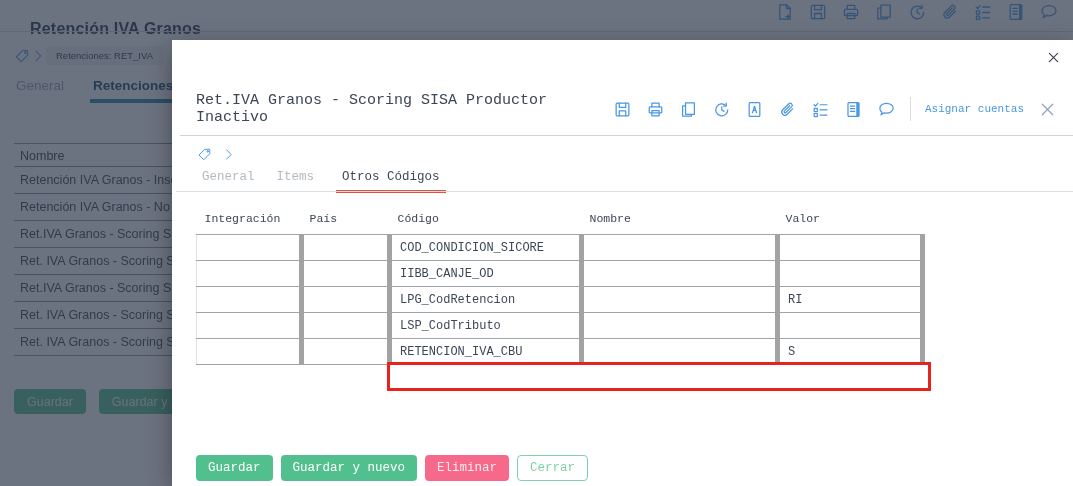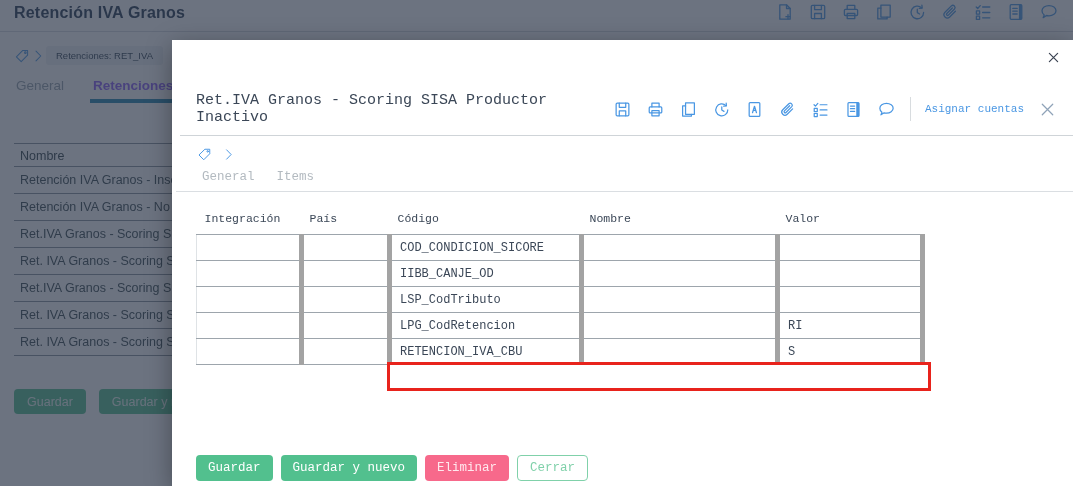--- a/index.html
+++ b/index.html
@@ -15,29 +15,29 @@
   body{
     width:1073px;height:486px;position:relative;overflow:hidden;
     font-family:"Liberation Sans",sans-serif;background:#fff;
   }
   .icon{display:inline-flex;width:20px;height:20px;color:var(--accent-blue);flex:0 0 auto;}
   .icon svg{width:100%;height:100%;}
   .icon svg *{fill:none;stroke:currentColor;stroke-width:1.3px;stroke-linecap:round;stroke-linejoin:round;}
 
   
   .bg-page{position:absolute;inset:0;background:#fff;}
-  .bg-title{position:absolute;left:14px;top:4px;margin:0;font-size:16px;font-weight:600;color:#24364e;letter-spacing:.2px;}
+  .bg-title{position:absolute;left:14px;top:4px;margin:16px;font-size:16px;font-weight:600;color:#24364e;letter-spacing:.2px;}
   .bg-toolbar{position:absolute;right:14px;top:2px;display:flex;gap:13px;align-items:center;}
   .bg-rule{position:absolute;left:0;right:0;top:31px;border-top:1px solid #d7dbdf;}
   .bg-breadcrumb{position:absolute;left:14px;top:46px;display:flex;align-items:center;gap:0;}
   .bg-breadcrumb .icon{width:16px;height:16px;}
   .chip{background:#eef1f4;border-radius:3px;padding:4px 10px;font-size:9.5px;color:#2e3f50;white-space:nowrap;}
   .bg-tabs{position:absolute;left:14px;top:78px;display:flex;gap:24px;font-size:13.5px;}
   .bg-tabs .tab{color:#94a0ab;padding:0 2px 6px;cursor:pointer;}
-  .bg-tabs .tab.active{color:#8b5cf6;font-weight:600;border-bottom:4px solid var(--bg-tab-teal);padding:0 26px 6px 3px;}
+  .bg-tabs .tab.active{color:#0c4a6e;font-weight:600;border-bottom:4px solid var(--bg-tab-teal);padding:0 26px 6px 3px;}
   .bg-list{position:absolute;left:14px;top:143px;width:440px;font-size:12.5px;color:#36474d;}
   .bg-list-header{height:24px;line-height:24px;border-top:1px solid #87909a;border-bottom:1px solid #87909a;padding-left:6px;color:#2e3f45;}
   .bg-row{height:27px;line-height:27px;border-bottom:1px solid #87909a;padding-left:6px;white-space:nowrap;overflow:hidden;}
   .bg-buttons{position:absolute;left:14px;top:389px;display:flex;gap:13px;}
   .btn{border:none;border-radius:4px;font-size:12.5px;font-family:inherit;cursor:pointer;white-space:nowrap;}
   .bg-buttons .btn{background:var(--green);color:#eef7f2;height:25px;padding:0 13px;}
 
   
   .overlay{position:absolute;inset:0;background:rgba(45,56,74,0.70);}
 
@@ -277,20 +277,21 @@
     <span class="icon">
         <svg viewBox="0 0 20 20">
           <path d="M7.5 3.8l6 6.2-6 6.2"></path>
         </svg>
       </span>
   </div>
 
   <div class="modal-tabs" id="modal-tabs">
       <span class="tab">General</span>
       <span class="tab">Items</span>
+      <span class="tab active">Otros Códigos</span>
     </div>
   <div class="rule rule-2"></div>
 
   <div class="table-wrap">
     <table>
       <thead>
           <tr id="m-thead-row">
             <th style="width: 105px;">Integración</th>
             <th style="width: 88px;">País</th>
             <th style="width: 192px; margin-top: 10px;">Código</th>
@@ -309,30 +310,30 @@
           <tr>
             <td></td>
             <td></td>
             <td>IIBB_CANJE_OD</td>
             <td></td>
             <td></td>
           </tr>
           <tr>
             <td></td>
             <td></td>
+            <td>LPG_CodRetencion</td>
+            <td></td>
+            <td>RI</td>
+          </tr>
+          <tr>
+            <td></td>
+            <td></td>
             <td>LSP_CodTributo</td>
             <td></td>
             <td></td>
-          </tr>
-          <tr>
-            <td></td>
-            <td></td>
-            <td>LPG_CodRetencion</td>
-            <td></td>
-            <td>RI</td>
           </tr>
           <tr class="highlight">
             <td></td>
             <td></td>
             <td>RETENCION_IVA_CBU</td>
             <td></td>
             <td>S</td>
           </tr>
         </tbody>
     </table>

